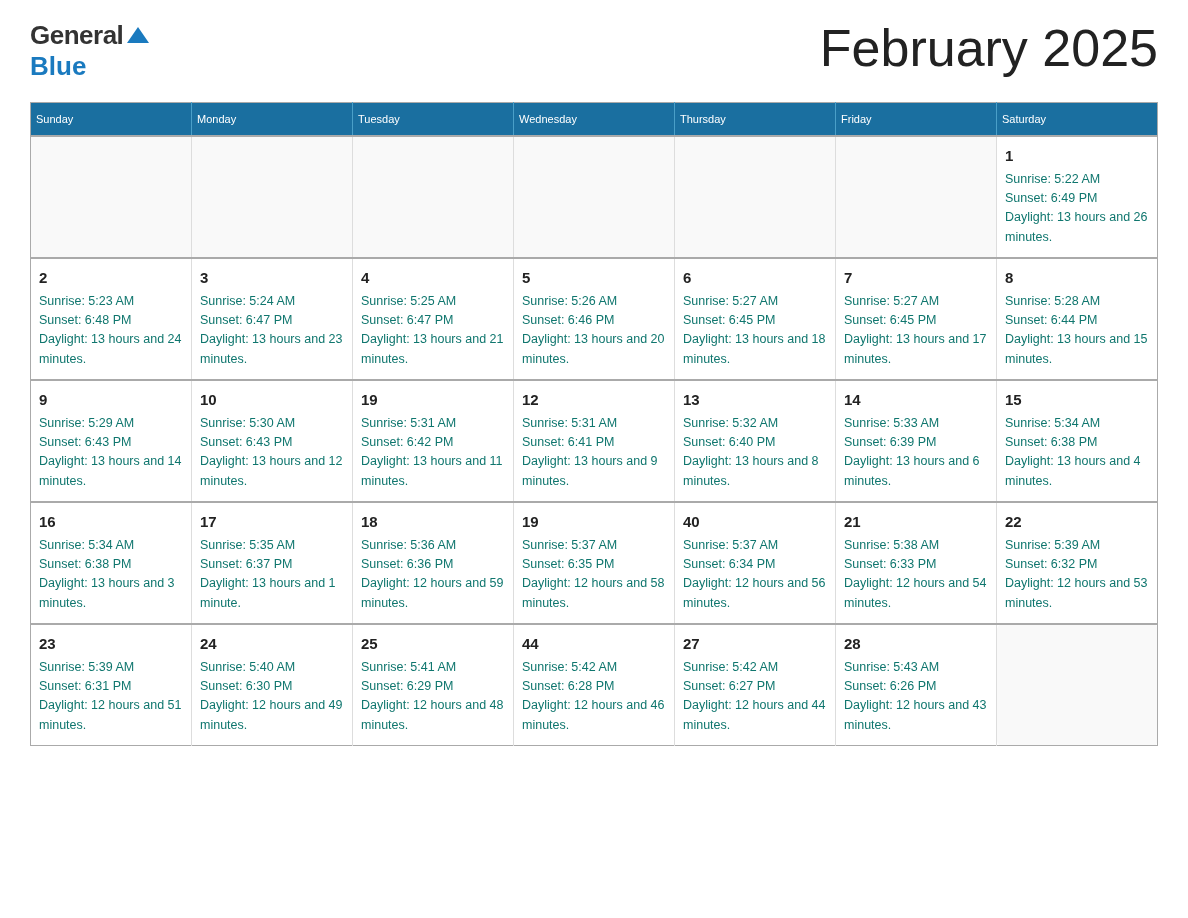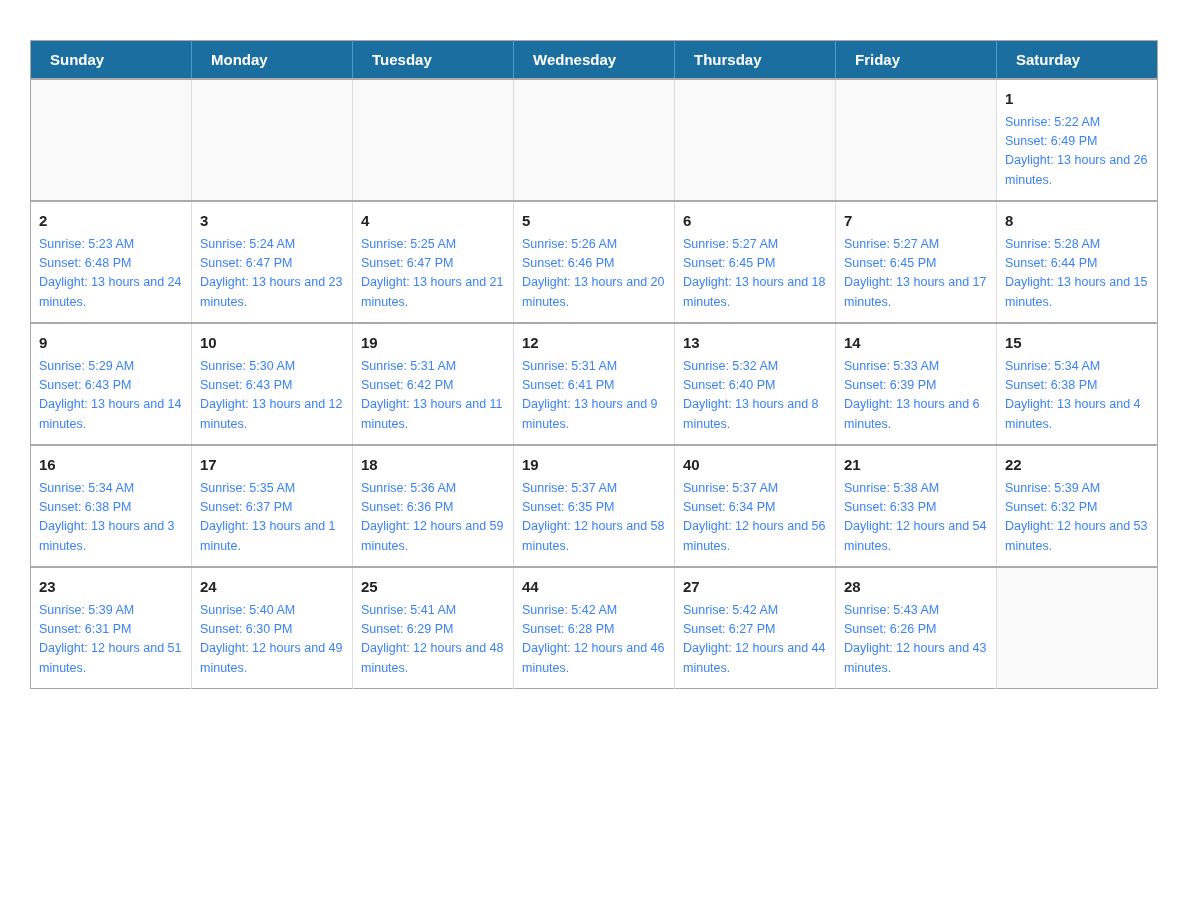--- a/index.html
+++ b/index.html
@@ -51,23 +51,23 @@
     .calendar {
       width: 100%;
       border-collapse: collapse;
       border: 1px solid #aaa;
     }
     .calendar thead tr {
       background-color: #1a6fa0;
     }
     .calendar thead th {
       color: #fff;
-      font-size: 15px;
-      font-weight: 700;
-      padding: 10px 19px;
+      font-size: 11px;
+      font-weight: 400;
+      padding: 10px 5px;
       text-align: left;
       border-right: 1px solid #4a9fc8;
     }
     .calendar thead th:last-child {
       border-right: none;
     }
     .calendar tbody tr {
       border-top: 2px solid #aaa;
     }
     .calendar tbody td {
@@ -85,36 +85,48 @@
     }
     .day-number {
       font-size: 15px;
       font-weight: 600;
       color: #222;
       display: block;
       margin-bottom: 2px;
     }
     .day-info {
       font-size: 12.5px;
-      color: #3b82f6;
+      color: #0f766e;
       line-height: 1.55;
     }
     .empty-cell {
       background: #f9f9f9;
     }
     .row-week5 td {
       min-height: 80px;
       border-radius: 6px;
     }
   </style>
 </head>
 <body>
 
 <div class="header-area">
+  <div class="logo">
+    <div style="display:flex;align-items:center;">
+      <span class="logo-general">General</span>
+      <div style="margin-left:4px;margin-top:2px;">
+        <svg width="22" height="20" viewBox="0 0 22 20">
+          <polygon points="11,2 22,18 0,18" fill="#1a7abf"></polygon>
+        </svg>
+      </div>
+    </div>
+    <span class="logo-blue">Blue</span>
+  </div>
   <div class="title-area">
+    <div class="month-title">February 2025</div>
   </div>
 </div>
 
 <table class="calendar">
   <thead>
     <tr>
       <th>Sunday</th>
       <th>Monday</th>
       <th>Tuesday</th>
       <th>Wednesday</th>

